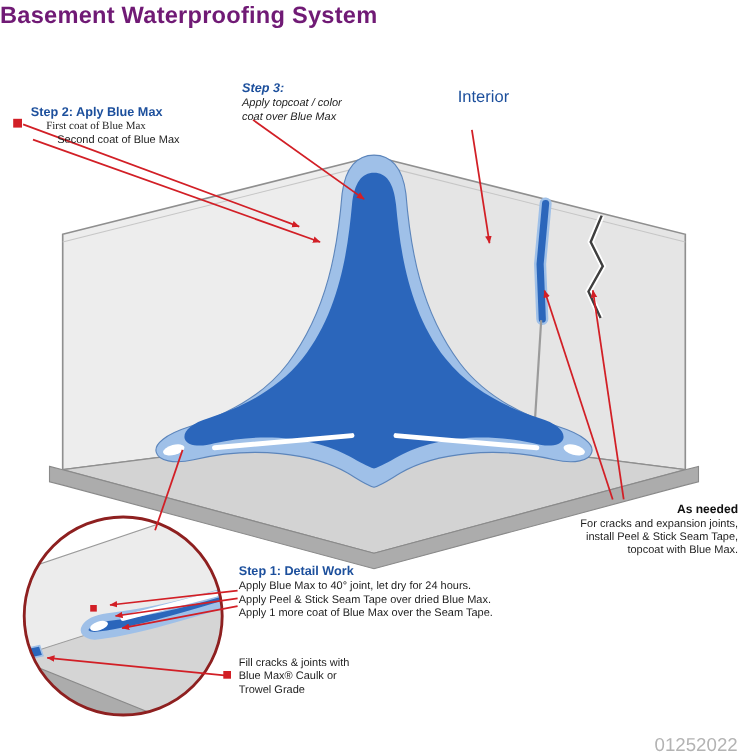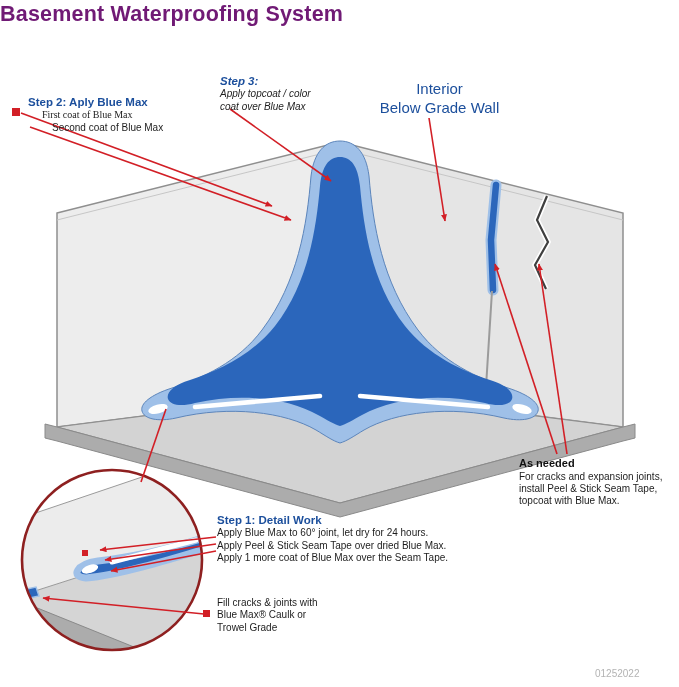--- a/index.html
+++ b/index.html
@@ -8,21 +8,21 @@
   .stage { position:absolute; inset:0; background:#fff; }
   .stage > svg { position:absolute; left:0; top:0; }
   .txt { position:absolute; color:#1d1d1d; font-size:10px; line-height:1.24; }
   .hdr { font-weight:bold; color:#1c4f9c; font-size:11.5px; }
   .hdr-black { font-weight:bold; color:#111; font-size:11px; }
   .page-title { position:absolute; top:2px; left:0; right:26px; 
                 font-size:21.5px; font-weight:bold; color:#701a75; letter-spacing:.2px; }
   .interior-label { position:absolute; left:357px; top:80px; width:165px; text-align:center;
                     font-size:15px; font-weight:normal; color:#1c4f9c; line-height:1.25; }
   .nowrap { white-space:nowrap; }
-  .watermark { position:absolute; left:595px; top:668px; color:#b3b3b3; font-size:10px; }
+  .watermark { position:absolute; left:595px; top:668px; color:#b3b3b3; font-size:17px; }
 </style>
 </head>
 <body>
 
 <div class="stage">
 
   <svg width="679" height="687" viewBox="0 0 679 687">
     <defs>
       <marker id="arrow" markerWidth="8" markerHeight="8" refX="6.5" refY="3" orient="auto" markerUnits="userSpaceOnUse">
         <path d="M0,0 L7,3 L0,6 Z" fill="#d21f26"></path>
@@ -107,31 +107,30 @@
     <div style="padding-left:24px;" class="nowrap">Second coat of Blue Max</div>
   </div>
 
   <div class="txt" style="left:220px; top:74px; width:112px;font-style:italic;">
     <div class="hdr">Step 3:</div>
     <div>Apply topcoat / color coat over Blue Max</div>
   </div>
 
   <div class="interior-label">
     <div>Interior</div>
-    <div>Below Grade Wall</div>
   </div>
 
-  <div class="txt" style="left:519px; top:457px; width:152px;">
+  <div class="txt" style="left:519px; top:457px; width:152px;text-align:right;">
     <div class="hdr-black">As needed</div>
     <div>For cracks and expansion joints, install Peel &amp; Stick Seam Tape, topcoat with Blue Max.</div>
   </div>
 
   <div class="txt" style="left:217px; top:513px;">
     <div class="hdr">Step 1: Detail Work</div>
-    <div class="nowrap">Apply Blue Max to 60° joint, let dry for 24 hours.</div>
+    <div class="nowrap">Apply Blue Max to 40° joint, let dry for 24 hours.</div>
     <div class="nowrap">Apply Peel &amp; Stick Seam Tape over dried Blue Max.</div>
     <div class="nowrap">Apply 1 more coat of Blue Max over the Seam Tape.</div>
   </div>
 
   <div class="txt" style="left:217px; top:597px; width:108px;">
     <div>Fill cracks &amp; joints with Blue Max® Caulk or Trowel Grade</div>
   </div>
 
   <div class="watermark">01252022</div>
 </div>

